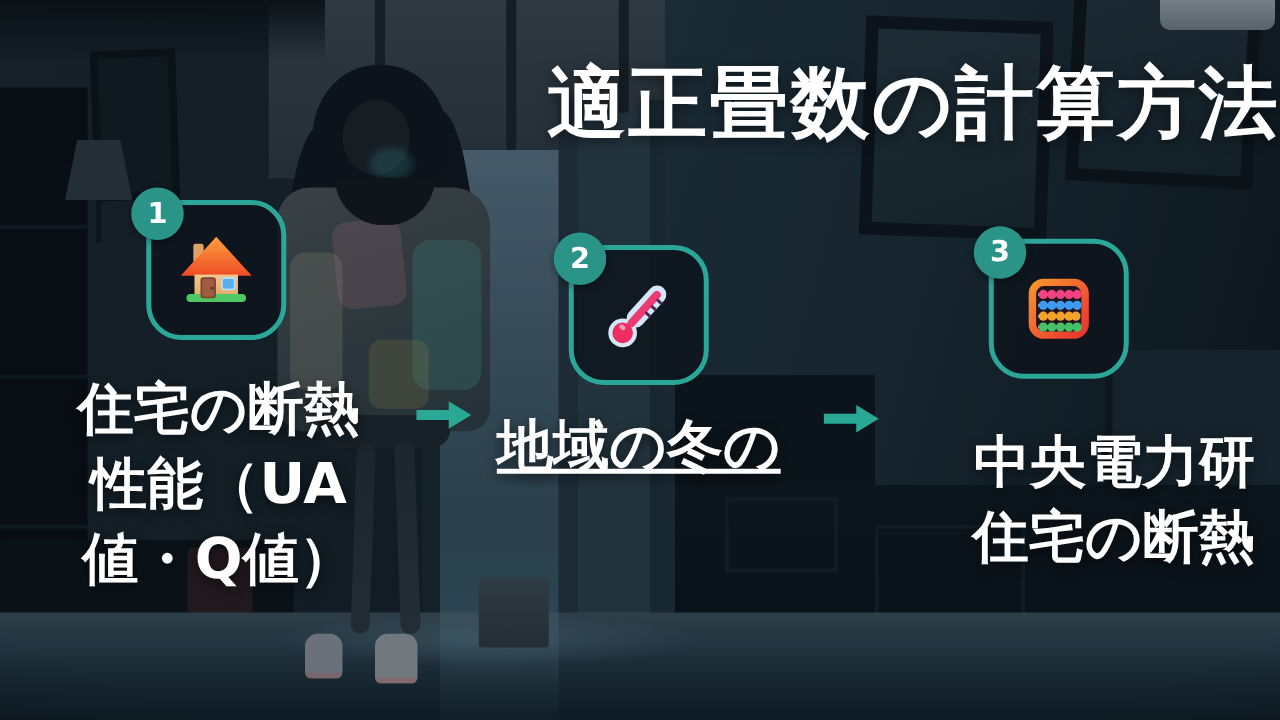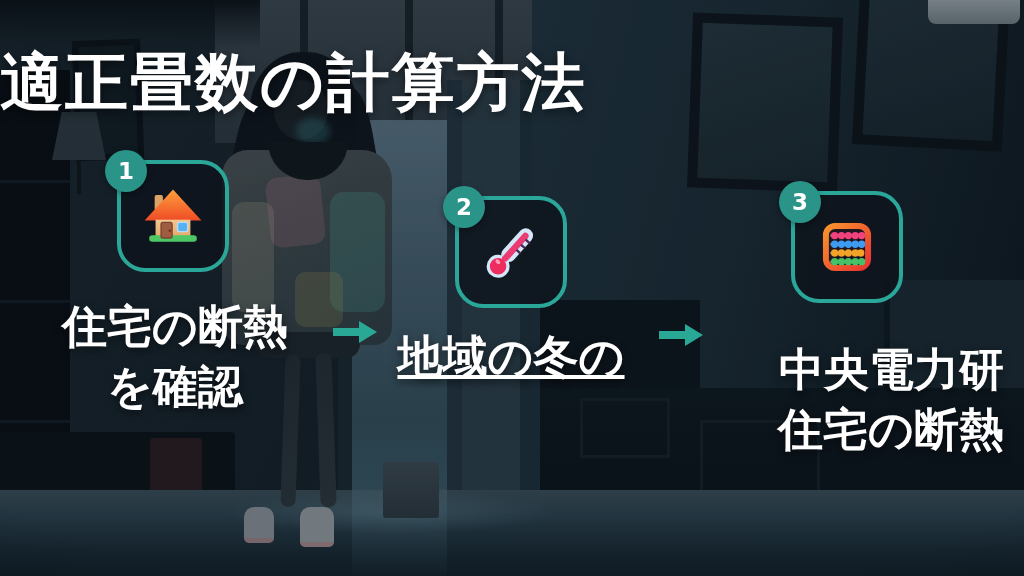--- a/index.html
+++ b/index.html
@@ -53,21 +53,21 @@
   .shoe-l { left:244px; top:507px; width:30px; height:36px; background:#8a9298; border-bottom:5px solid #9c8287; border-radius:10px 10px 5px 5px; }
   .shoe-r { left:300px; top:507px; width:34px; height:40px; background:#939ba1; border-bottom:5px solid #a5888d; border-radius:10px 10px 5px 5px; }
   .floor { left:0; top:490px; width:1024px; height:86px; background:linear-gradient(180deg,#3a4f5a 0%,#2a414d 30%,#182a34 70%,#101f28 100%); }
   .floor-glow { left:220px; top:490px; width:340px; height:44px; background:radial-gradient(ellipse at center,rgba(130,175,190,.28),transparent 70%); }
   .floor-streak { left:352px; top:490px; width:95px; height:86px; background:linear-gradient(180deg,rgba(95,135,150,.35),rgba(60,95,110,.05)); }
   .vignette { inset:0; background:radial-gradient(130% 120% at 50% 40%,transparent 55%,rgba(5,10,14,.55) 100%); }
   .dim { inset:0; background:rgba(10,16,22,.25); }
 
   
   .content { position:absolute; inset:0; z-index:2; }
-  .title { position:absolute; left:0; right:0; top:40px; text-align:left; color:#ffffff; font-size:63px; font-weight:900; letter-spacing:2px; text-shadow:0 3px 10px rgba(0,0,0,.5); white-space:nowrap; }
+  .title { position:absolute; left:0; right:0; top:40px; text-align:right; color:#ffffff; font-size:63px; font-weight:900; letter-spacing:2px; text-shadow:0 3px 10px rgba(0,0,0,.5); white-space:nowrap; }
   .tile { position:absolute; width:112px; height:112px; border:4px solid #2ba79a; border-radius:28px; background:rgba(13,20,28,.82); display:flex; align-items:center; justify-content:center; }
   .badge { position:absolute; left:-16px; top:-14px; width:42px; height:42px; border-radius:50%; background:#2a9488; color:#ffffff; font-size:23px; font-weight:800; display:flex; align-items:center; justify-content:center; box-shadow:0 2px 6px rgba(0,0,0,.35); }
   .tile-1 { left:117px; top:160px; }
   .tile-2 { left:455px; top:196px; }
   .tile-3 { left:791px; top:191px; }
   .step-text { position:absolute; width:310px; color:#ffffff; font-size:45px; font-weight:800; line-height:60px; text-align:center; text-shadow:0 3px 9px rgba(0,0,0,.55); white-space:nowrap; }
   .text-1 { left:20px; top:297px; }
   .text-2 { left:356px; top:327px;text-decoration:underline; }
   .text-3 { left:694px; top:340px;text-align:right; }
   .arrow { position:absolute; width:44px; height:24px; }
@@ -155,21 +155,22 @@
         <polygon points="36,7 67,41 5,41" fill="url(#roofG)"></polygon>
         <rect x="17" y="40" width="38" height="20" fill="url(#wallG)"></rect>
         <rect x="10" y="57" width="52" height="7" rx="3.5" fill="#4ec764"></rect>
         <rect x="23" y="43" width="12" height="17" rx="2" fill="#a05c41" stroke="#7c4430" stroke-width="1.5"></rect>
         <circle cx="32.5" cy="52" r="1.3" fill="#5d3222"></circle>
         <rect x="41" y="43" width="11" height="10" rx="2" fill="#55b1f2" stroke="#b9ddf8" stroke-width="1.5"></rect>
       </svg>
     </div>
     <div class="step-text text-1">
       <div>住宅の断熱</div>
-      <div>を確認</div>
+      <div>性能（UA</div>
+      <div>値・Q値）</div>
     </div>
 
     <svg class="arrow arrow-1" viewBox="0 0 44 24">
       <path d="M0,8 H26 V1 L44,12 L26,23 V16 H0 Z" fill="#2aa896"></path>
     </svg>
 
     <div class="tile tile-2">
       <div class="badge">2</div>
       <svg width="66" height="66" viewBox="0 0 72 72">
         <g transform="rotate(42 36 36)">

